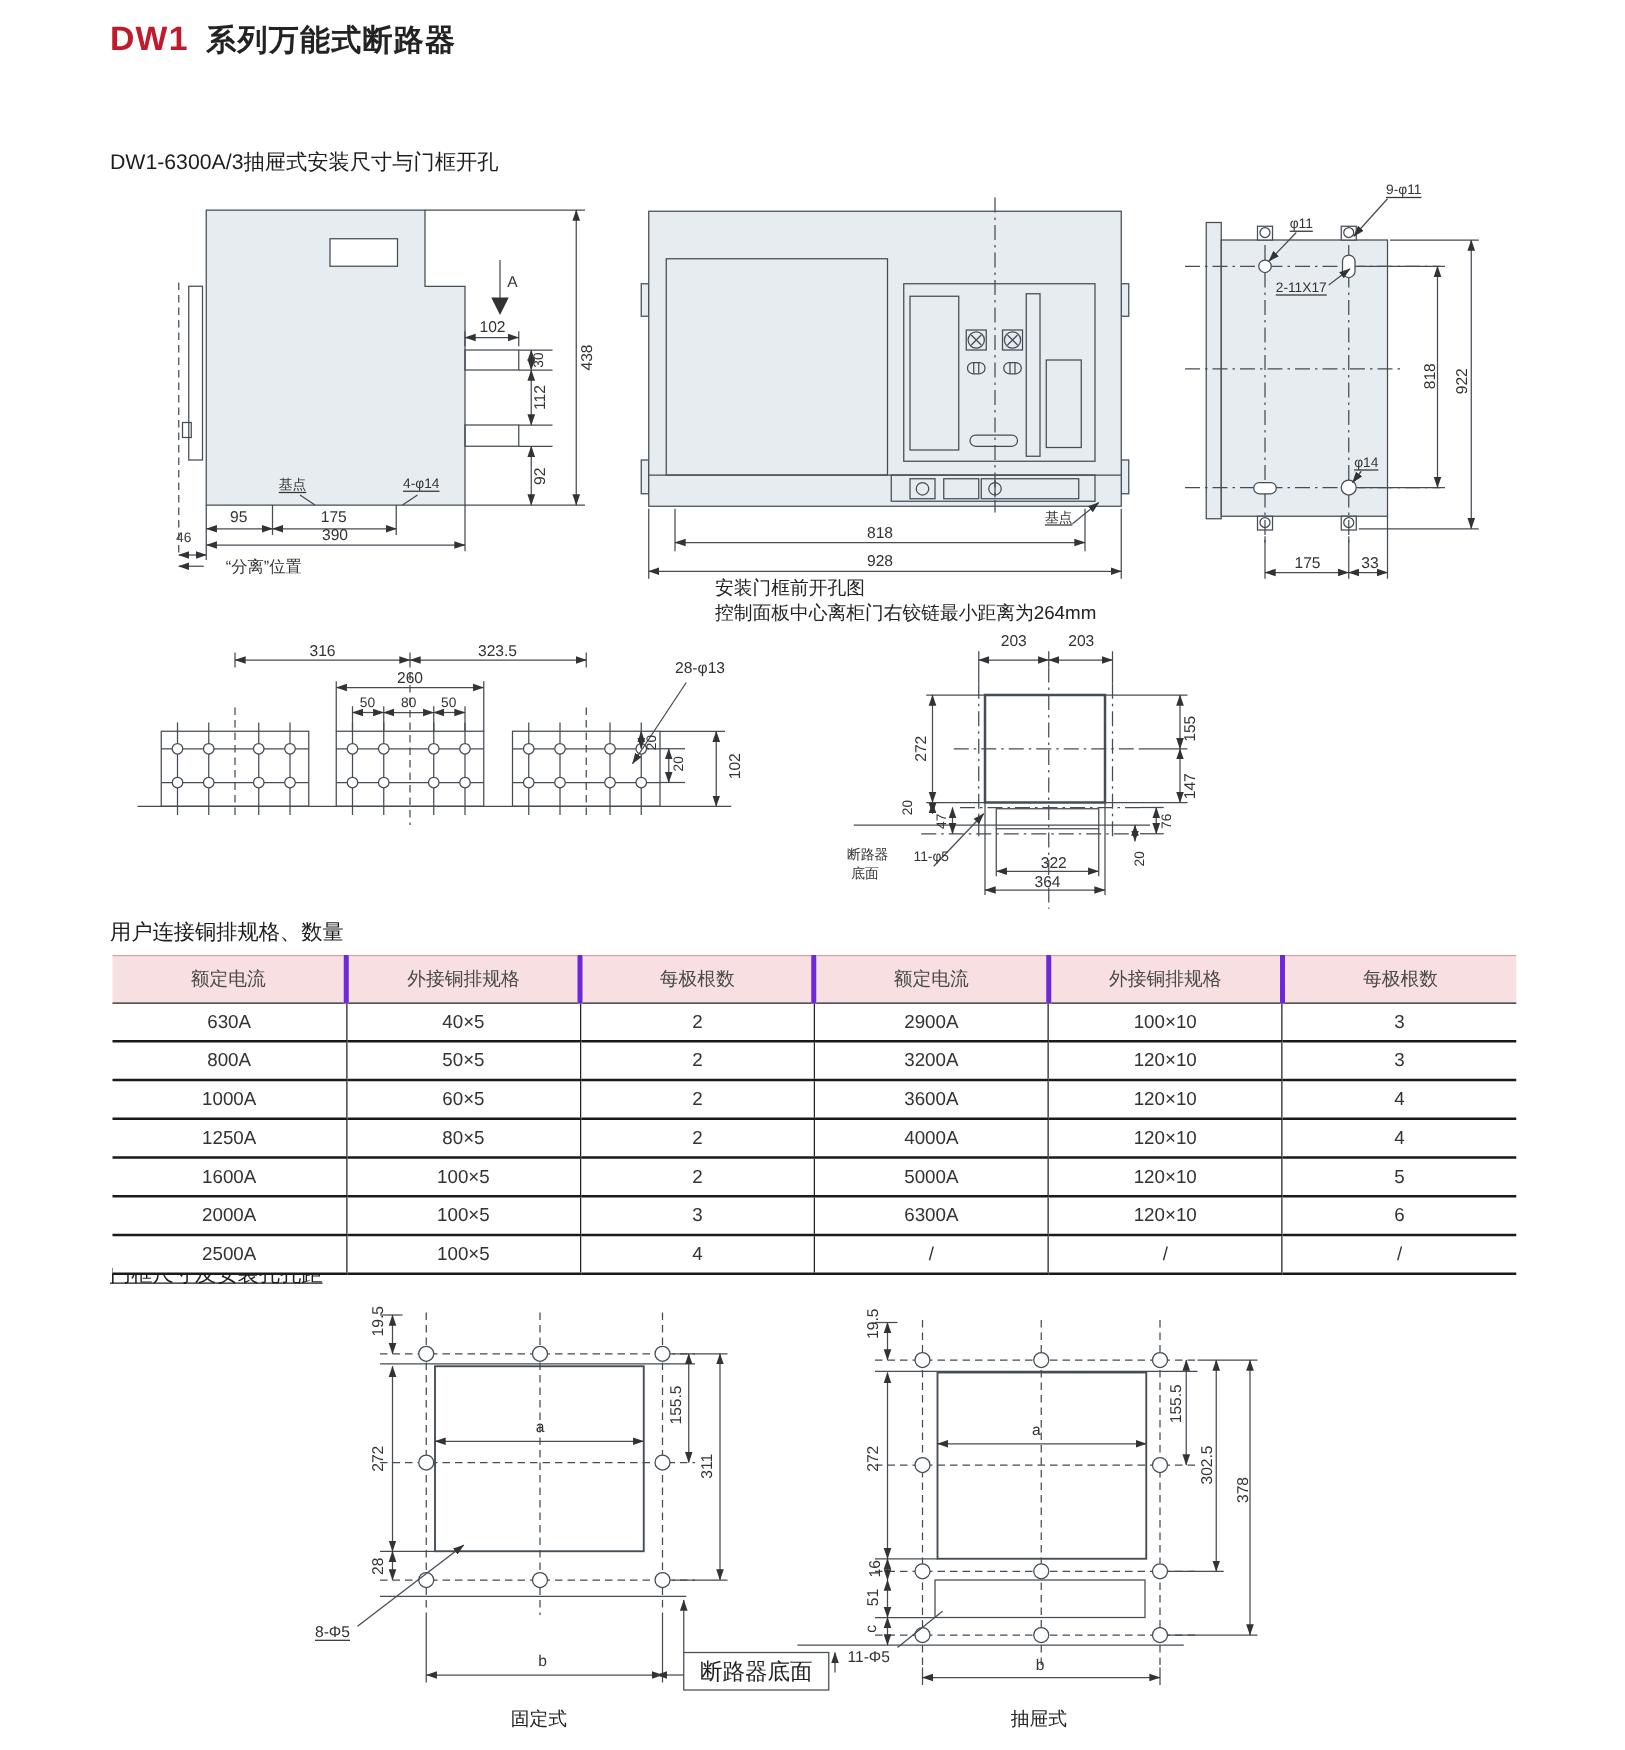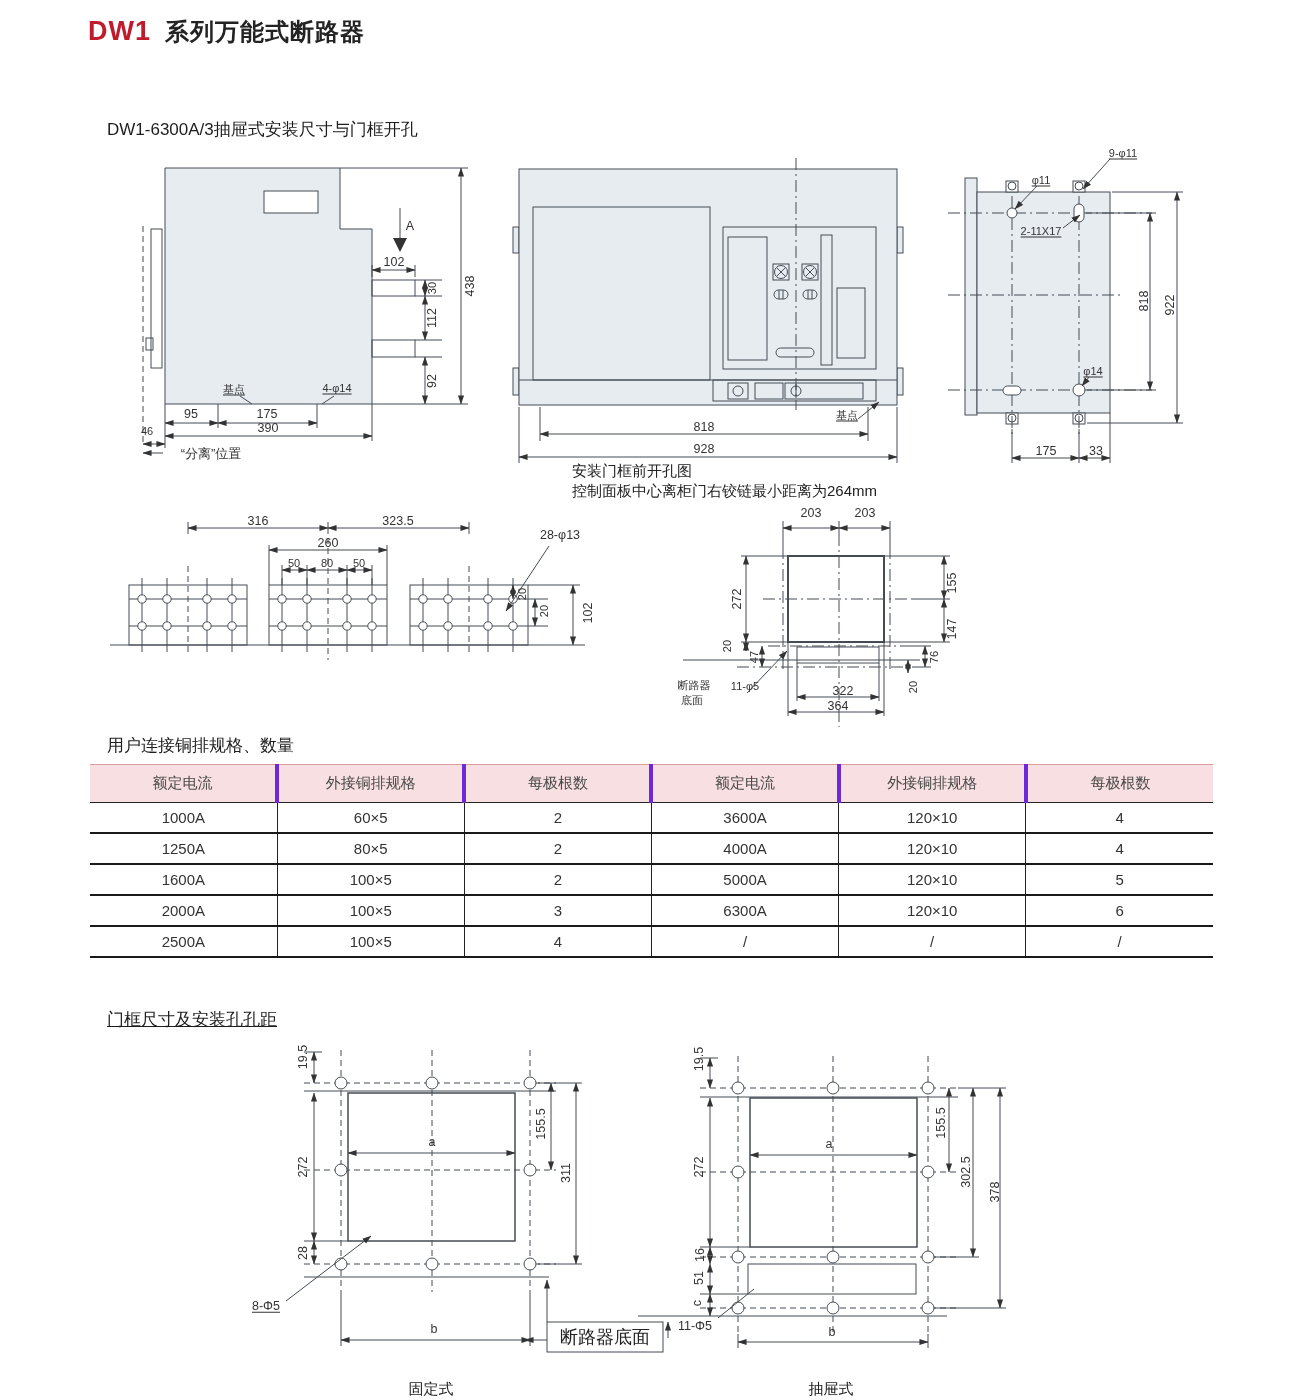--- a/index.html
+++ b/index.html
@@ -2,28 +2,28 @@
 <html><head>
 <meta charset="utf-8">
 <style>
   html,body{margin:0;padding:0;}
   body{width:1300px;height:1400px;position:relative;background:#ffffff;
        font-family:"Liberation Sans","DejaVu Sans",sans-serif;color:#222;overflow:hidden;}
   .abs{position:absolute;}
   #title{left:88px;top:16px;font-size:27px;font-weight:bold;letter-spacing:1px;}
   #title .brand{color:#bf1b2c;margin-right:14px;}
   #title .rest{color:#232323;font-size:24px;}
-  .sect{position:absolute;left:88px;font-size:17px;color:#1d1d1d;font-weight:500;white-space:nowrap;margin-left:19px;}
+  .sect{position:absolute;left:88px;font-size:17px;color:#1d1d1d;font-weight:500;white-space:nowrap;}
   svg{position:absolute;left:0;top:0;}
   .lb{position:absolute;transform:translate(-50%,-50%);font-size:12.5px;color:#333;white-space:nowrap;line-height:1;}
   .lbv{position:absolute;transform:translate(-50%,-50%) rotate(-90deg);font-size:12.5px;color:#333;white-space:nowrap;line-height:1;}
   .sm{font-size:11px;}
   .und{text-decoration:underline;text-underline-offset:2px;}
   .cap{position:absolute;font-size:15px;color:#222;white-space:nowrap;line-height:1.35;}
-  .capc{position:absolute;transform:translate(-50%,0);font-size:15px;color:#222;white-space:nowrap;margin-top:14px;}
+  .capc{position:absolute;transform:translate(-50%,0);font-size:15px;color:#222;white-space:nowrap;}
   .boxlabel{position:absolute;transform:translate(-50%,-50%);font-size:18px;color:#222;white-space:nowrap;}
   table.spec{position:absolute;left:90px;top:764px;width:1123px;border-collapse:collapse;table-layout:fixed;
              font-size:15px;color:#333;text-align:center;}
   table.spec th{background:#f8dfe1;color:#4a4a4a;font-weight:normal;height:35px;
                 border-left:4px solid #6d28d9;border-top:1px solid #dc9aa1;border-bottom:1.5px solid #222;}
   table.spec th:first-child{border-left:none;}
   table.spec td{height:27px;border-left:1.5px solid #222;border-bottom:2px solid #1a1a1a;background:#fff;}
   table.spec td:first-child{border-left:none;}
 </style>
 </head>
@@ -448,20 +448,36 @@
         <th>额定电流</th>
         <th>外接铜排规格</th>
         <th>每极根数</th>
         <th>额定电流</th>
         <th>外接铜排规格</th>
         <th>每极根数</th>
       </tr>
     </thead>
   <tbody>
       <tr>
+        <td>630A</td>
+        <td>40×5</td>
+        <td>2</td>
+        <td>2900A</td>
+        <td>100×10</td>
+        <td>3</td>
+      </tr>
+      <tr>
+        <td>800A</td>
+        <td>50×5</td>
+        <td>2</td>
+        <td>3200A</td>
+        <td>120×10</td>
+        <td>3</td>
+      </tr>
+      <tr>
         <td>1000A</td>
         <td>60×5</td>
         <td>2</td>
         <td>3600A</td>
         <td>120×10</td>
         <td>4</td>
       </tr>
       <tr>
         <td>1250A</td>
         <td>80×5</td>

